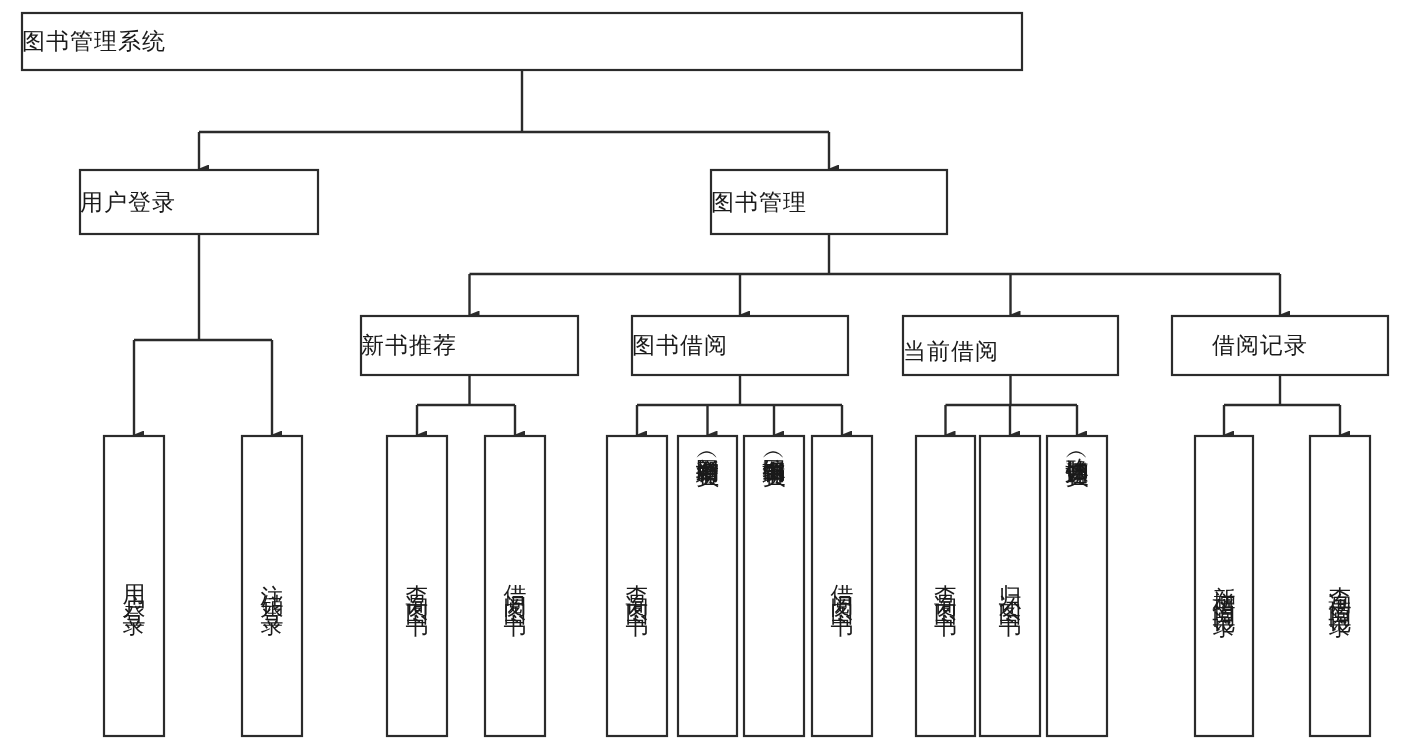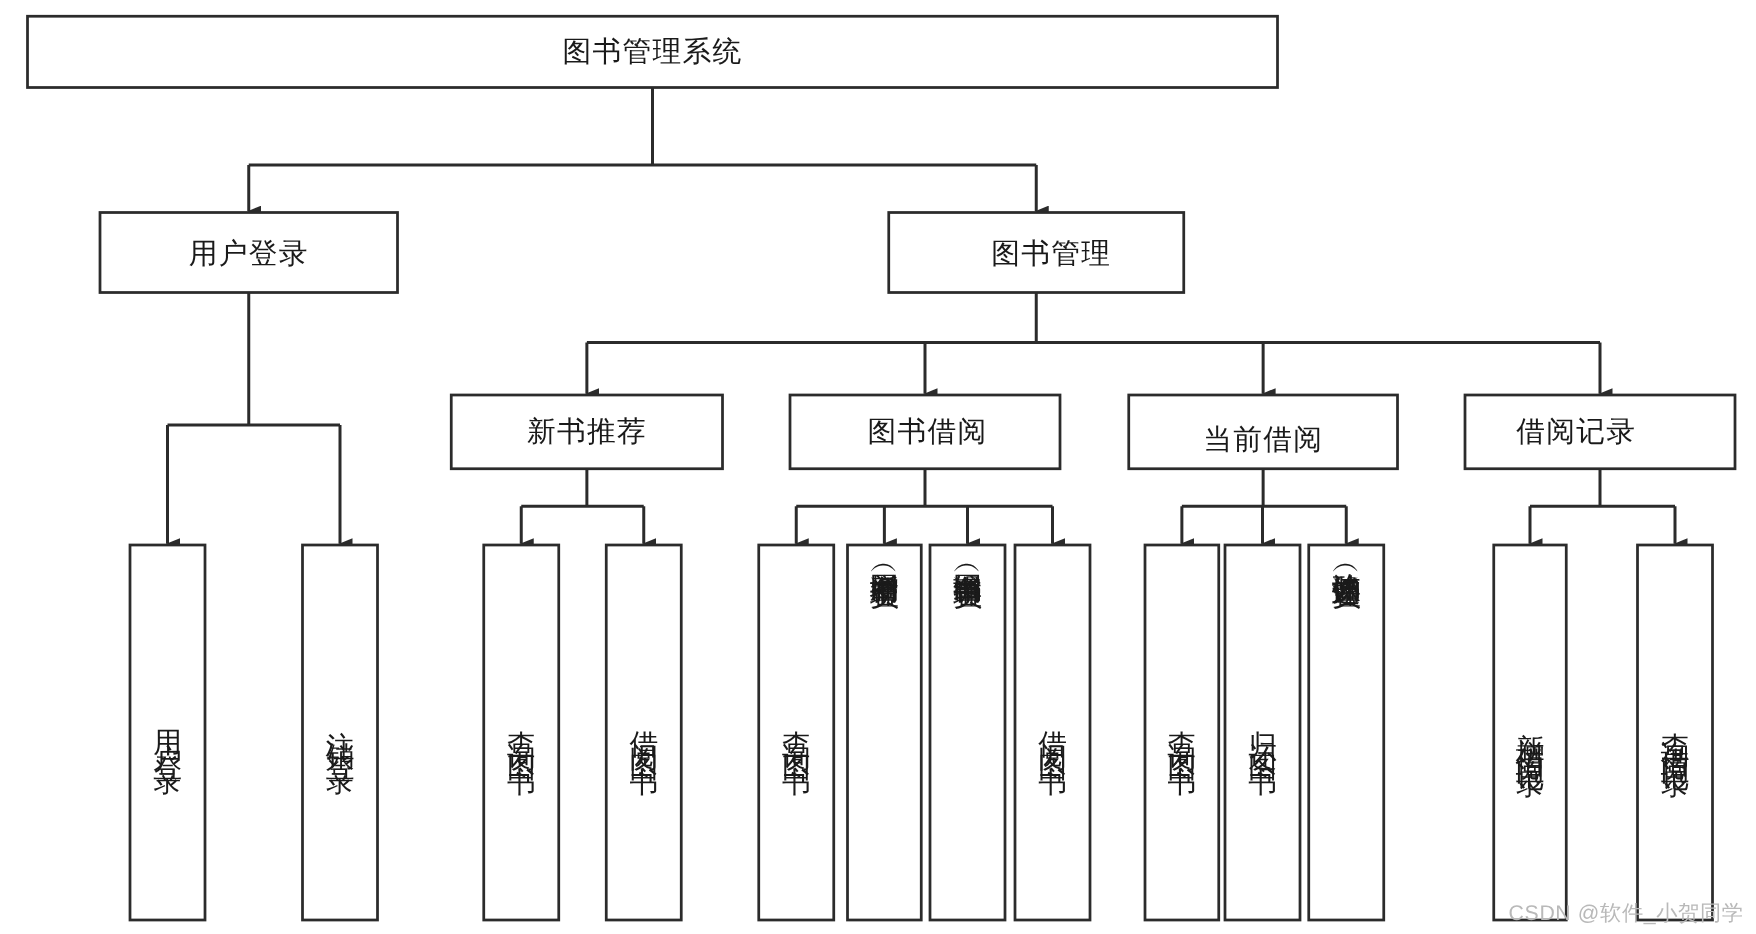--- a/index.html
+++ b/index.html
@@ -52,21 +52,21 @@
     font-size: 23px;
     line-height: 1;
     letter-spacing: 3px;
     color: #1a1a1a;
     white-space: nowrap;
   }
   .horiz-text-wrap {
     position: absolute;
     display: flex;
     align-items: center;
-    justify-content: center;
+    justify-content: flex-start;
     pointer-events: none;
   }
   .horiz-text {
     font-family: "Liberation Sans", "DejaVu Sans", sans-serif;
     font-size: 23px;
     color: #1a1a1a;
     white-space: nowrap;
     letter-spacing: 1px;
   }
   #watermark {
@@ -151,39 +151,39 @@
       </g>
   </svg>
 
   <div id="labels">
       <div class="horiz-text-wrap" style="left: 22px; top: 13px; width: 1000px; height: 57px;">
         <div class="horiz-text">图书管理系统</div>
       </div>
       <div class="horiz-text-wrap" style="left: 80px; top: 170px; width: 238px; height: 64px;">
         <div class="horiz-text">用户登录</div>
       </div>
-      <div class="horiz-text-wrap" style="left: 711px; top: 170px; width: 188px; height: 64px; margin-left: 36px;">
+      <div class="horiz-text-wrap" style="left: 711px; top: 170px; width: 188px; height: 64px;">
         <div class="horiz-text">图书管理</div>
       </div>
       <div class="vert-text-wrap" style="left: 104px; top: 436px; width: 60px; height: 300px; align-items: center;">
         <div class="vert-text" style="letter-spacing: 10px;">用户登录</div>
       </div>
       <div class="vert-text-wrap" style="left: 242px; top: 436px; width: 60px; height: 300px; align-items: center;">
         <div class="vert-text" style="letter-spacing: 10px;">注销登录</div>
       </div>
       <div class="horiz-text-wrap" style="left: 361px; top: 316px; width: 217px; height: 59px;">
         <div class="horiz-text">新书推荐</div>
       </div>
       <div class="horiz-text-wrap" style="left: 632px; top: 316px; width: 220px; height: 59px;">
         <div class="horiz-text">图书借阅</div>
       </div>
       <div class="horiz-text-wrap" style="left: 903px; top: 316px; width: 215px; height: 70px;">
         <div class="horiz-text">当前借阅</div>
       </div>
-      <div class="horiz-text-wrap" style="left: 1172px; top: 316px; width: 178px; height: 59px;">
+      <div class="horiz-text-wrap" style="left: 1172px; top: 316px; width: 178px; height: 59px; padding-left: 40px;">
         <div class="horiz-text">借阅记录</div>
       </div>
       <div class="vert-text-wrap" style="left: 387px; top: 436px; width: 60px; height: 300px; align-items: center;">
         <div class="vert-text" style="letter-spacing: 10px;">查询图书</div>
       </div>
       <div class="vert-text-wrap" style="left: 485px; top: 436px; width: 60px; height: 300px; align-items: center;">
         <div class="vert-text" style="letter-spacing: 10px;">借阅图书</div>
       </div>
       <div class="vert-text-wrap" style="left: 607px; top: 436px; width: 60px; height: 300px; align-items: center;">
         <div class="vert-text" style="letter-spacing: 10px;">查询图书</div>
@@ -207,14 +207,13 @@
         <div class="vert-text" style="font-size: 23px; letter-spacing: 1px; padding-top: 4px;">确认归还（管理员）</div>
       </div>
       <div class="vert-text-wrap" style="left: 1195px; top: 436px; width: 58px; height: 300px; align-items: center;">
         <div class="vert-text" style="letter-spacing: 6px;">新增借阅记录</div>
       </div>
       <div class="vert-text-wrap" style="left: 1310px; top: 436px; width: 60px; height: 300px; align-items: center;">
         <div class="vert-text" style="letter-spacing: 6px;">查询借阅记录</div>
       </div>
     </div>
 
-  <div id="watermark">CSDN @软件_小贺同学</div>
 </div>
 
 </body></html>

